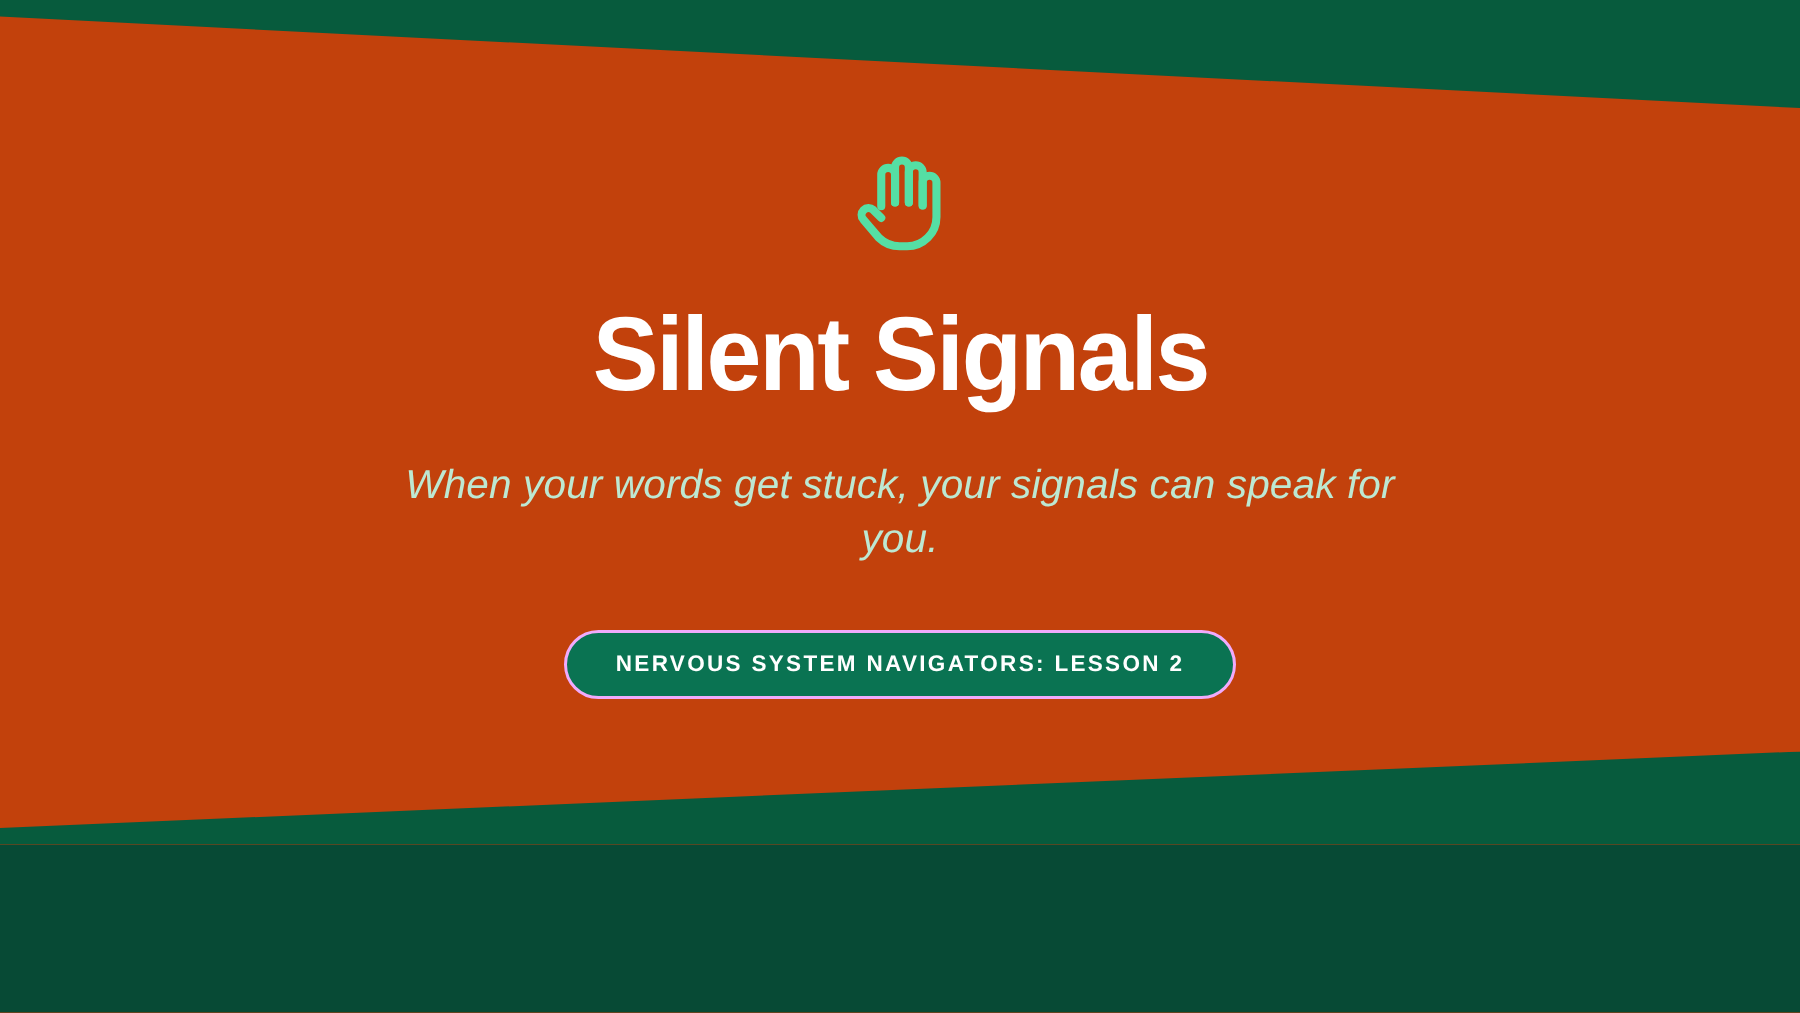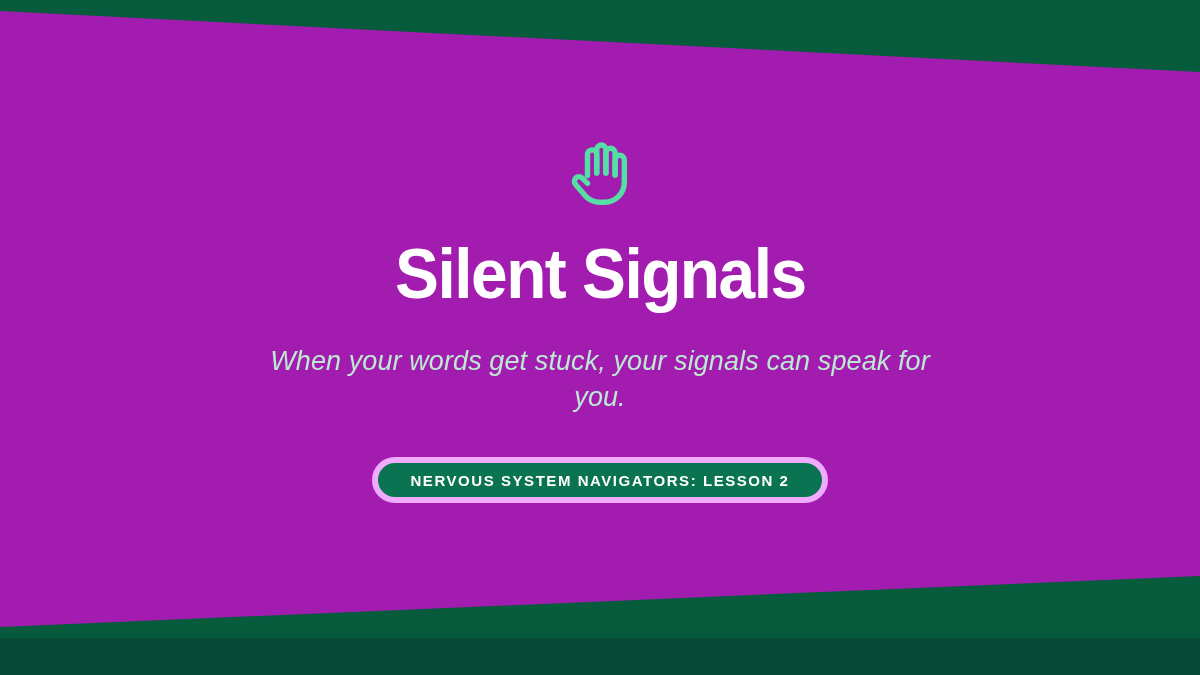--- a/index.html
+++ b/index.html
@@ -10,22 +10,22 @@
     width: 1200px;
     height: 675px;
     overflow: hidden;
     font-family: "Liberation Sans", sans-serif;
     background: #074A35;
   }
 
   #slide {
     position: relative;
     width: 1200px;
-    height: 638px;
-    background: #a21caf;
+    height: 563px;
+    background: #c2410c;
     overflow: hidden;
   }
 
   
   .band {
     position: absolute;
     left: 0;
     width: 1200px;
     background: #075B3D;
     pointer-events: none;
@@ -91,21 +91,21 @@
   .badge {
     margin-top: 42px;
     display: inline-flex;
     align-items: center;
     justify-content: center;
     box-sizing: border-box;
     height: 46px;
     padding: 15px 32px;
     border-radius: 999px;
     background: #0A7352;
-    border: 6px solid #f0abfc;
+    border: 2px solid #f0abfc;
     color: #FFFFFF;
     font-size: 15px;
     font-weight: 700;
     letter-spacing: 1.55px;
     text-transform: uppercase;
     white-space: nowrap;
   }
 </style>
 </head>
 <body>

